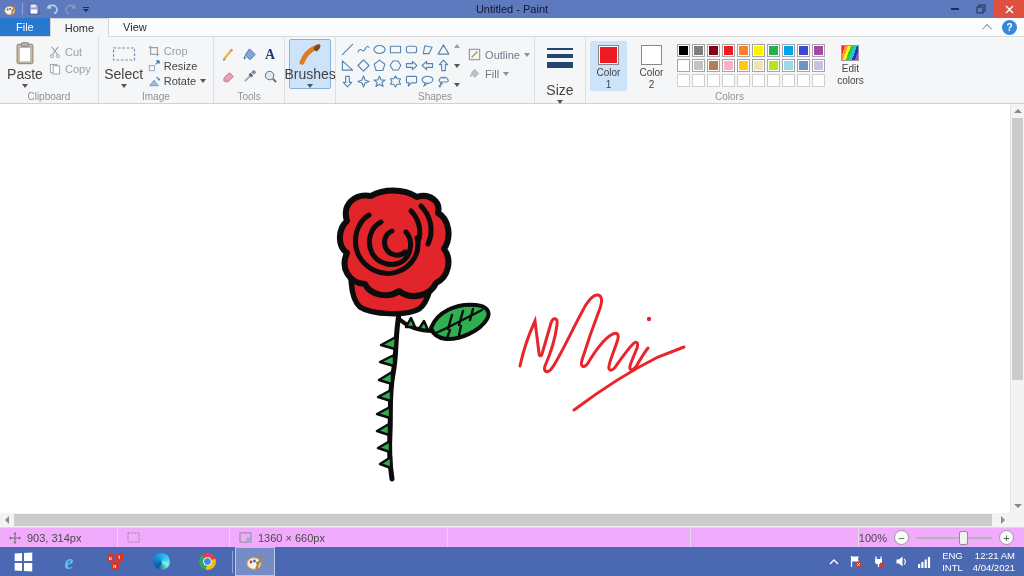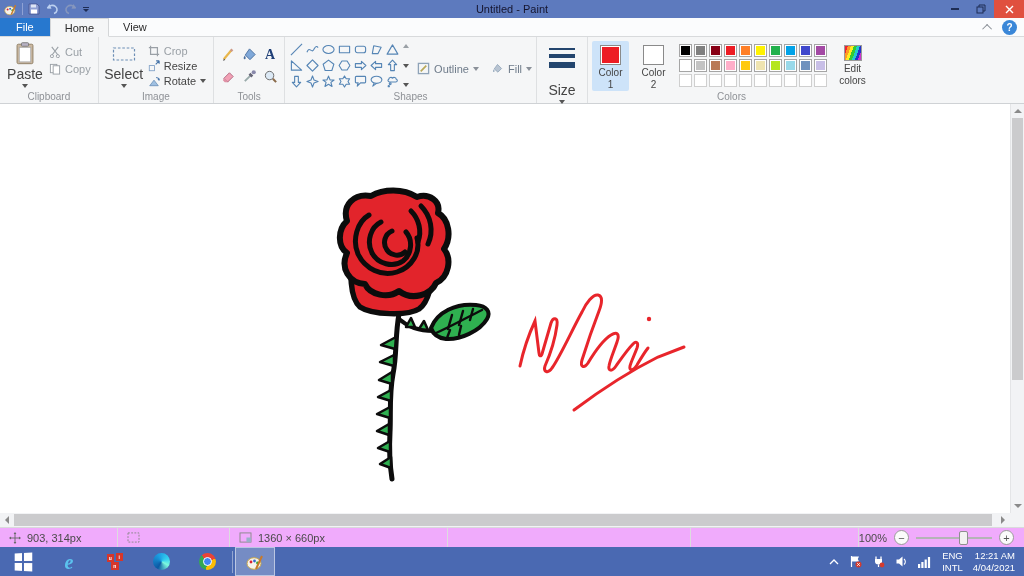--- a/index.html
+++ b/index.html
@@ -43,21 +43,21 @@
   .tcell { display:flex; align-items:center; justify-content:center; }
   .tool-A { font-family:"Liberation Serif",serif; font-weight:bold; font-size:14px; color:#1f3f77; }
   .shapes-wrap { display:flex; margin-top:3px; }
   .sgrid { display:grid; grid-template-columns:repeat(7,15px); grid-auto-rows:15px; gap:1px; }
   .shape-cell { display:flex; align-items:center; justify-content:center; }
   .shape-cell svg { width:13px; height:13px; display:block; stroke:#5585b5; fill:none; stroke-width:1.2; stroke-linejoin:round; }
   .sarrows { display:flex; flex-direction:column; justify-content:space-between; margin-left:3px; padding:2px 0; }
   .tri-up { width:0;height:0;border-left:3.5px solid transparent;border-right:3.5px solid transparent;border-bottom:4px solid #9aa0a6; }
   .tri-dn { width:0;height:0;border-left:3.5px solid transparent;border-right:3.5px solid transparent;border-top:4px solid #555; }
   .more-bar { width:8px; height:1.5px; background:#555; margin-bottom:1.5px; }
-  .ofcol { display:flex; flex-direction:row; margin-left:8px; margin-top:6px; gap:12px; }
+  .ofcol { display:flex; flex-direction:column; margin-left:8px; margin-top:6px; gap:6px; }
   .ofrow { display:flex; align-items:center; gap:4px; font-size:11px; color:#6e7b8a; }
   .sizebars { display:flex; flex-direction:column; gap:4px; margin-top:6px; }
   .sizebars i { display:block; width:26px; background:#23456e; }
   .colors-content { display:flex; align-items:flex-start; gap:6px; margin-top:2px; }
   .colorbtn { width:37px; height:50px; display:flex; flex-direction:column; align-items:center; padding-top:3px; border:1px solid transparent; border-radius:2px; }
   .swatch-big { width:21px; height:21px; border:1px solid #8a8a8a; box-shadow:inset 0 0 0 1px #fff; }
   .clabel { font-size:10px; line-height:1.15; color:#444; text-align:center; margin-top:2px; }
   .palette { display:grid; grid-template-columns:repeat(10,15px); grid-auto-rows:15px; margin-top:2px; }
   .pcell { width:13px; height:13px; border:1px solid #a5a5a5; box-shadow:inset 0 0 0 1px #fff; margin:1px; }
   .pcell.empty { border-color:#cfcfcf; box-shadow:none; background:#fff; }
@@ -274,20 +274,30 @@
         <div class="tcell">
             <svg width="15" height="15" viewBox="0 0 16 16">
               <circle cx="7" cy="7" r="4.5" fill="#dce9f5" stroke="#666"></circle>
               <path d="M10.5,10.5 L14,14" stroke="#8a6a4a" stroke-width="2.2"></path>
             </svg>
           </div>
       </div>
       <div class="glabel">Tools</div>
     </div>
 
+    <div class="rgroup">
+      <div class="bigbtn selectedbtn">
+        <svg width="26" height="26" viewBox="0 0 26 26">
+            <path d="M4,23 C7,15 13,9 19,6.5" fill="none" stroke="#e07a1f" stroke-width="5.5" stroke-linecap="round"></path>
+            <path d="M17,7.5 C18.5,3.5 22.5,1.5 24.2,3 C25.8,4.5 23.8,8.8 20,10.8 Z" fill="#7a4a20"></path>
+          </svg>
+        <span class="blabel">Brushes</span>
+        <span class="caret"></span>
+      </div>
+    </div>
 
     <div class="rgroup">
       <div class="shapes-wrap">
         <div class="sgrid">
             <div class="shape-cell">
               <svg viewBox="0 0 14 14">
                 <path d="M1,13 L13,1"></path>
               </svg>
             </div>
             <div class="shape-cell">

